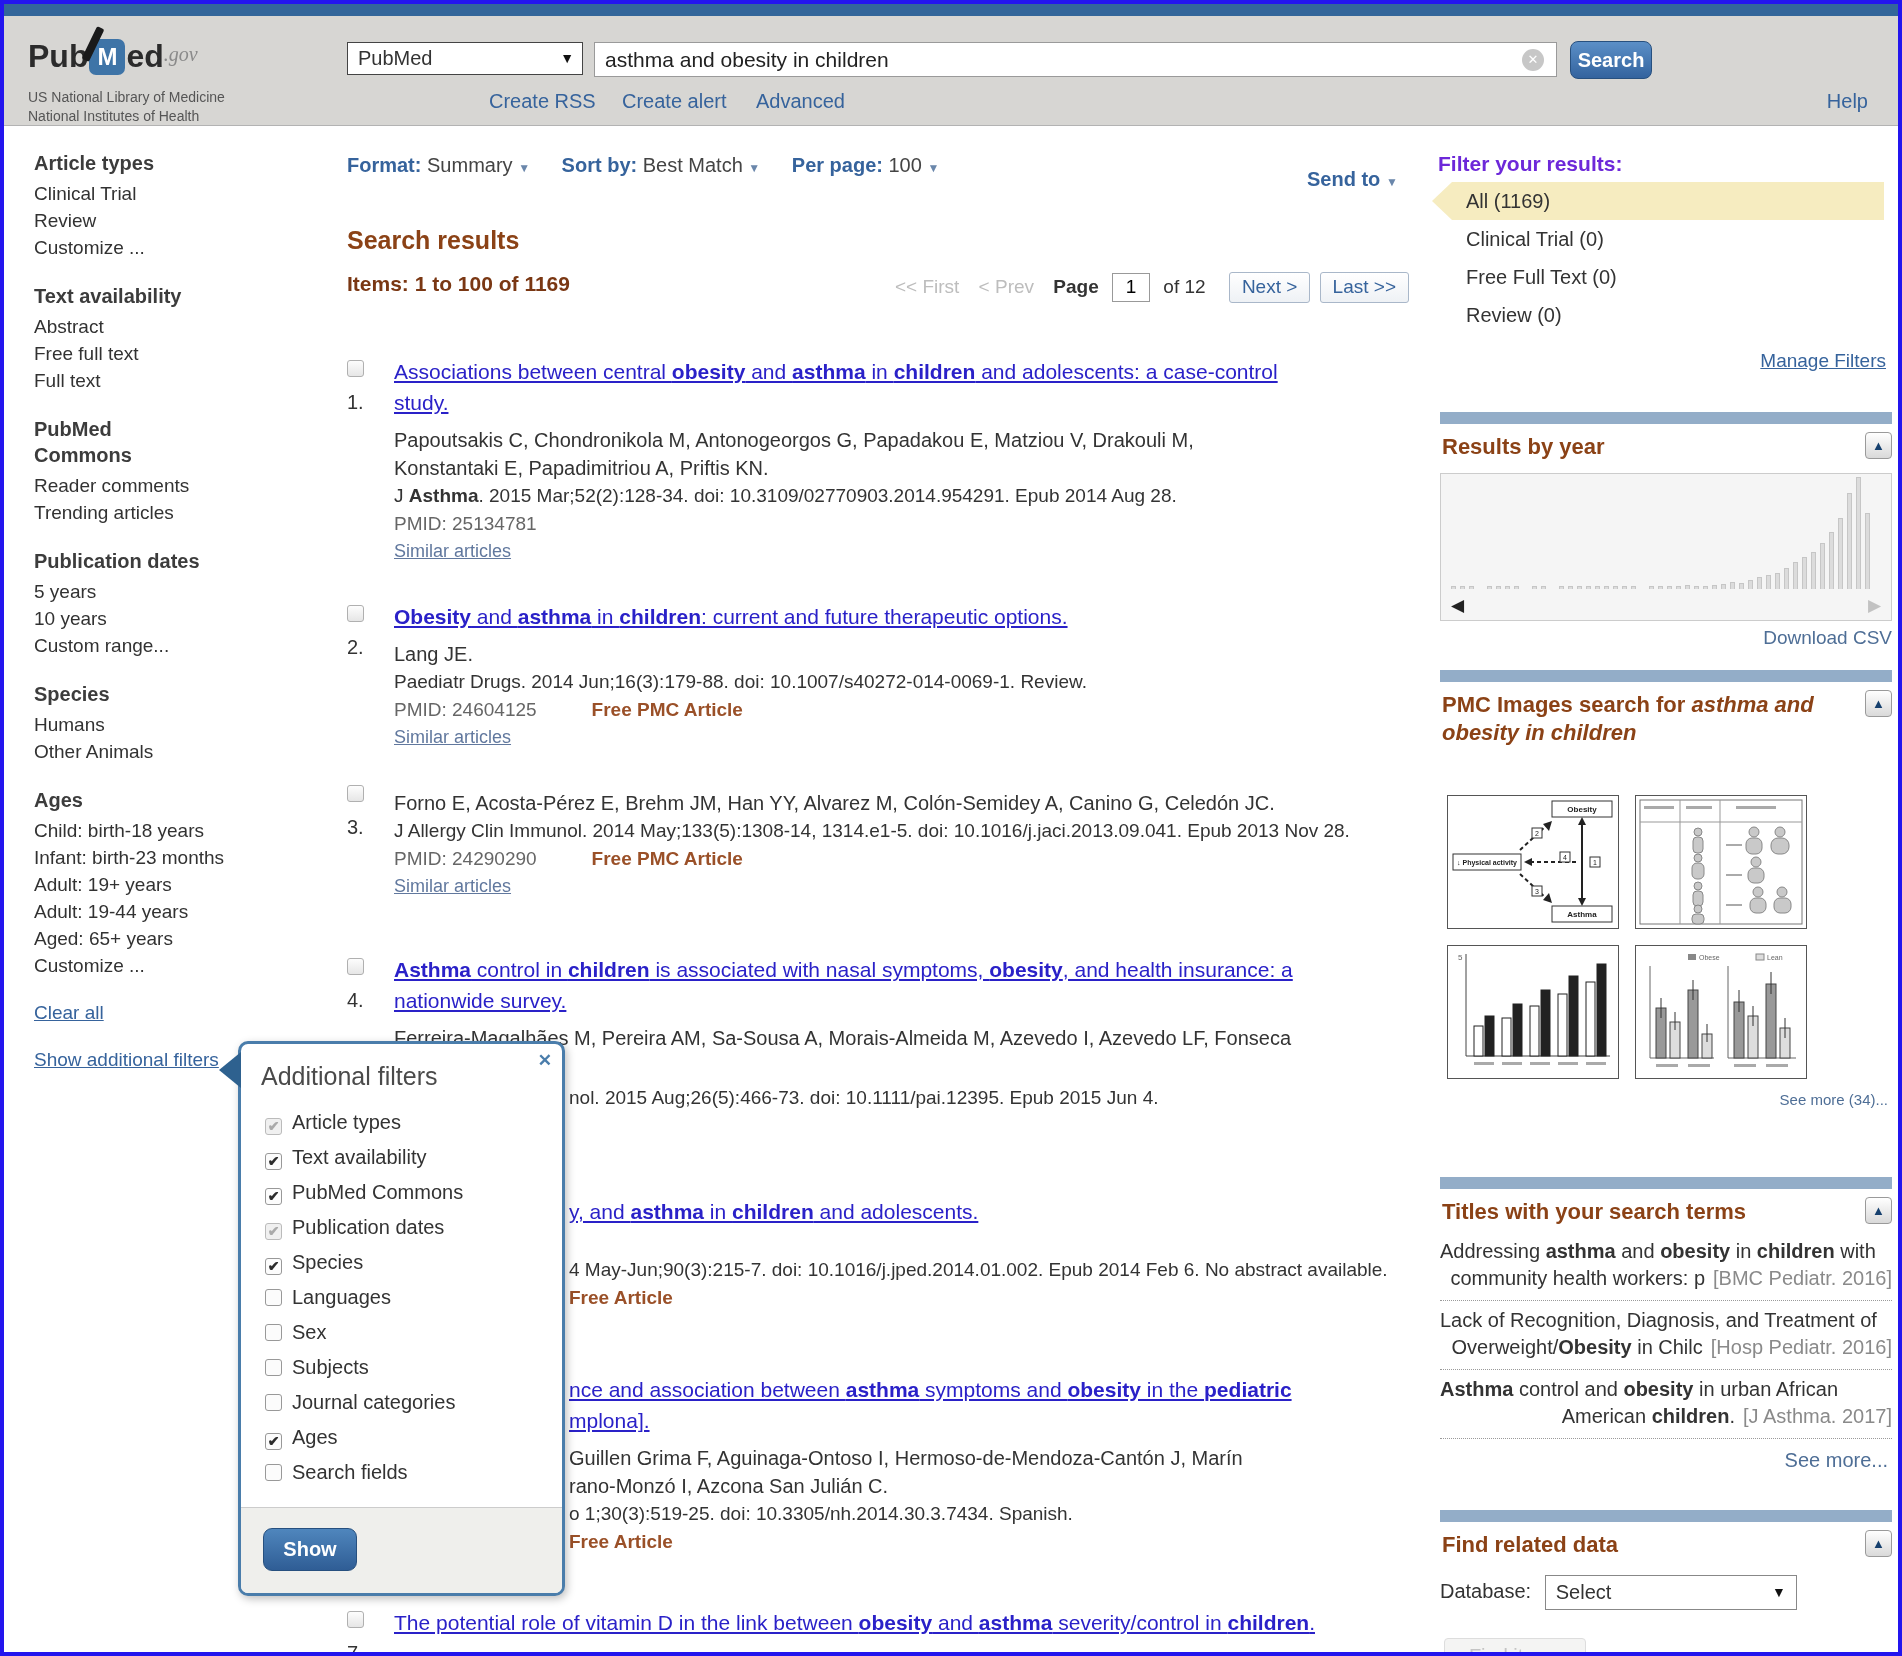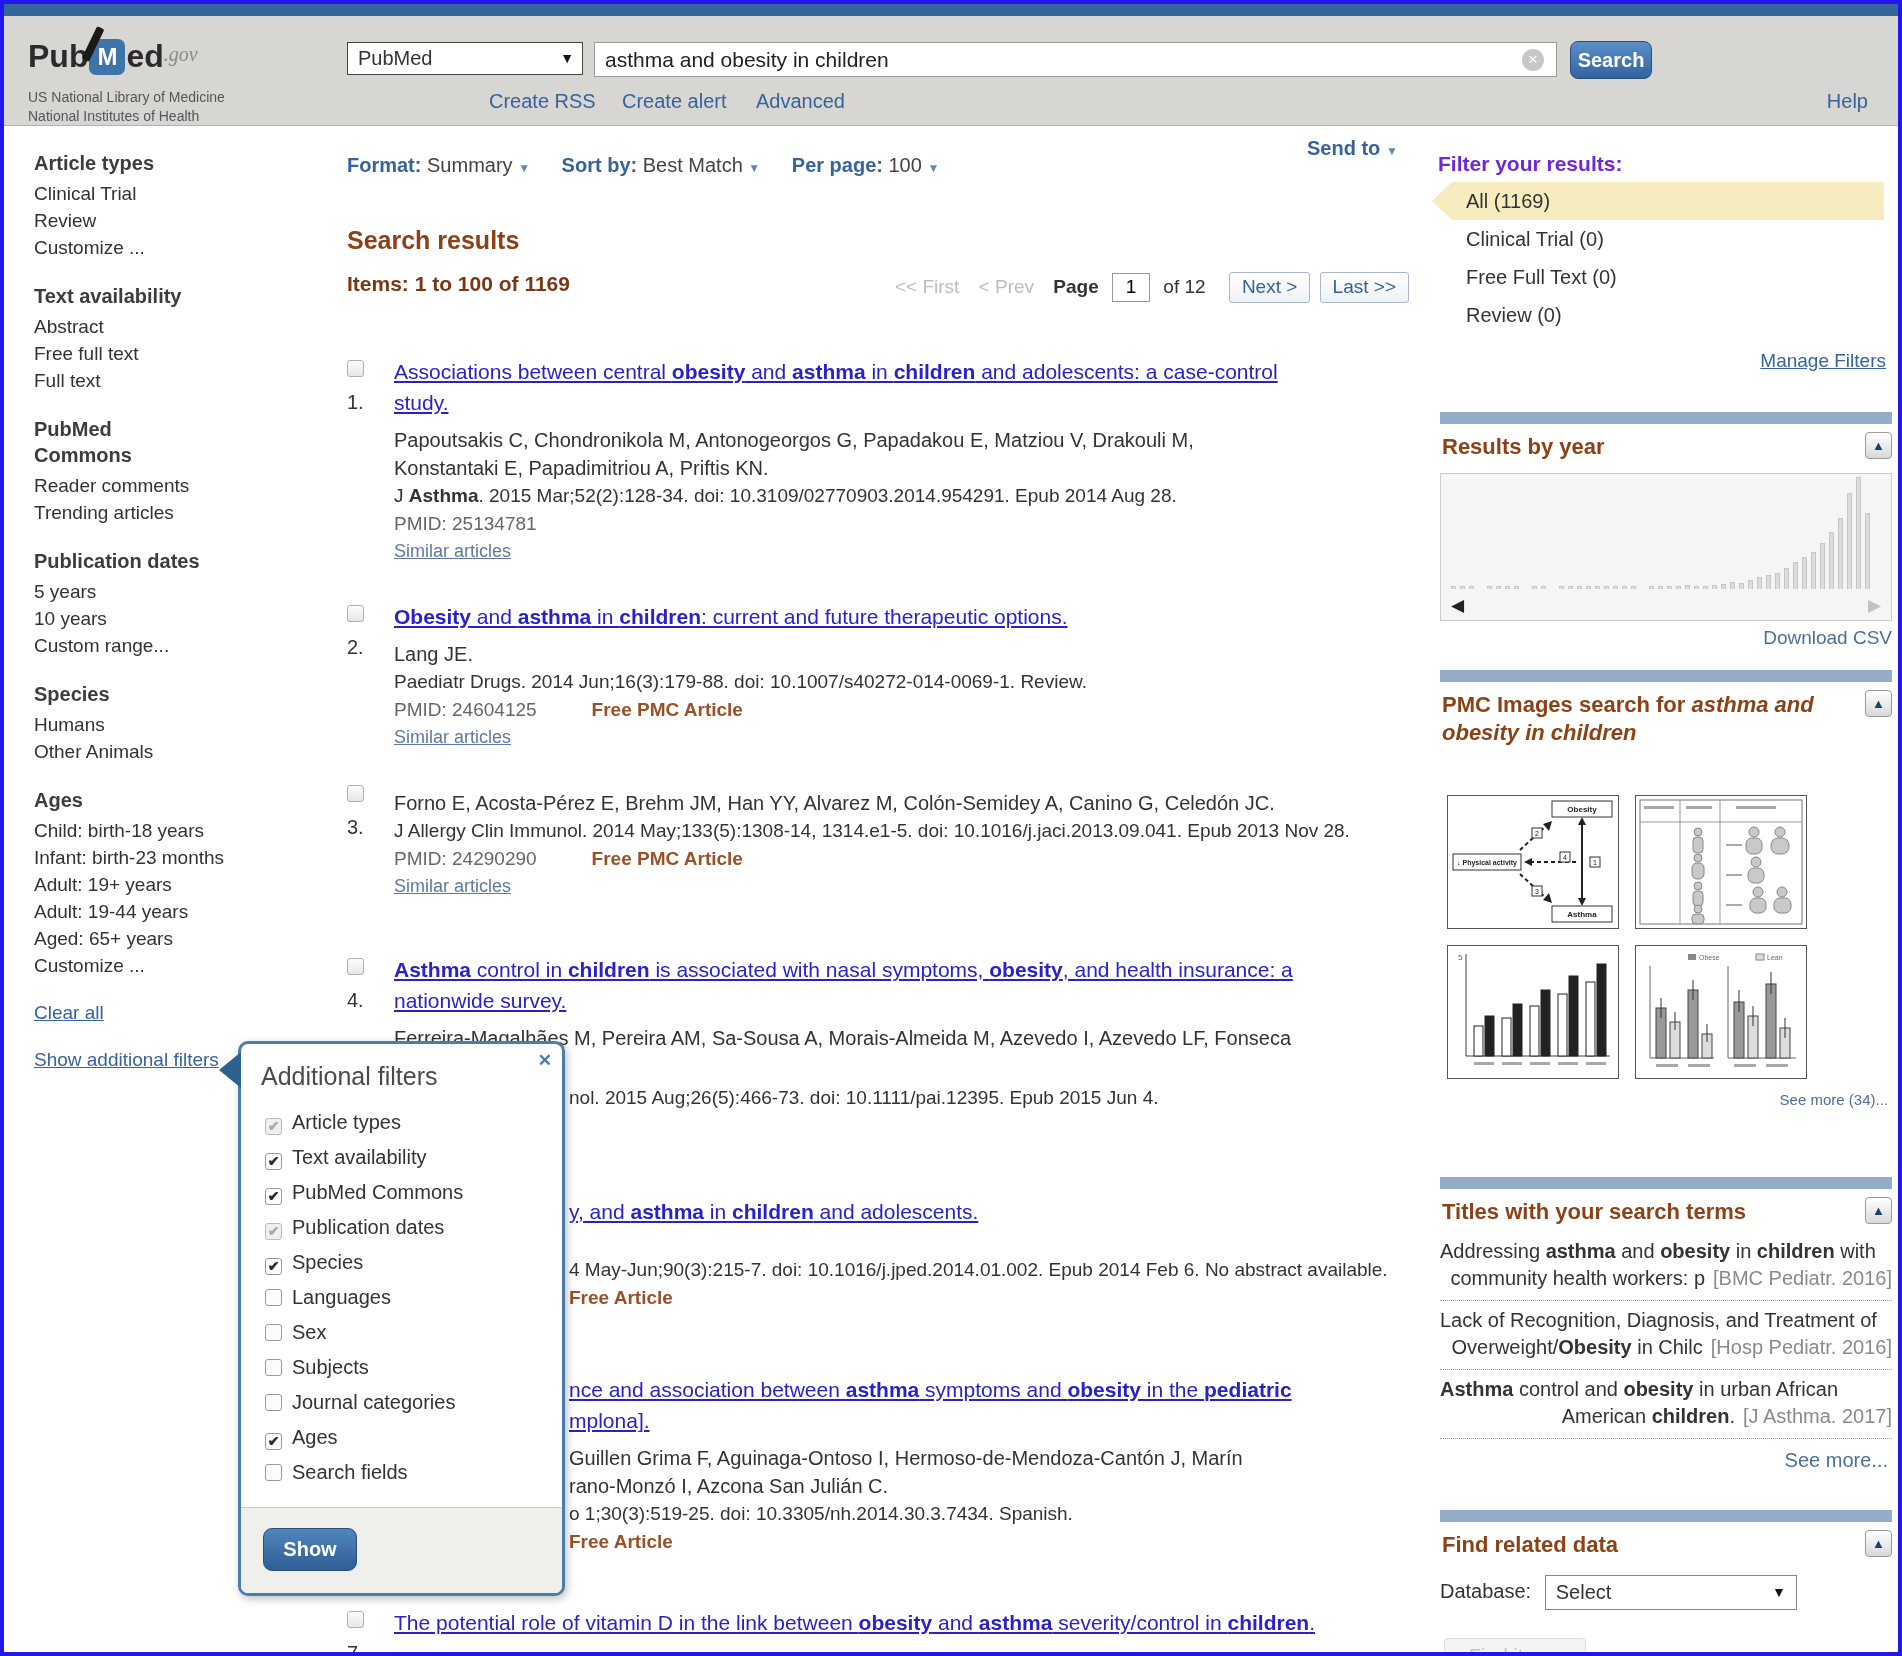--- a/index.html
+++ b/index.html
@@ -36,21 +36,21 @@
   .slink { display:inline-block; font-size:19px; color:#36639c; text-decoration:underline; cursor:pointer; }
   .clear-all { position:absolute; left:30px; top:998px; }
   .show-add { position:absolute; left:30px; top:1045px; }
 
   
   .toolbar { position:absolute; left:343px; top:150px; font-size:20px; }
   .toolbar .lab { color:#36639c; font-weight:bold; }
   .toolbar .val { color:#444; }
   .toolbar .seg { margin-right:26px; }
   .tri { font-size:12px; color:#6a87ab; }
-  .send-to { position:absolute; left:1303px; top:133px; font-size:20px; color:#36639c; font-weight:bold; cursor:pointer; }
+  .send-to { position:absolute; left:1303px; top:164px; font-size:20px; color:#36639c; font-weight:bold; cursor:pointer; }
   .sr-head { position:absolute; left:343px; top:222px; font-size:25px; font-weight:bold; color:#8b4216; }
   .items-row { position:absolute; left:343px; top:268px; width:1062px; height:36px; }
   .items-txt { font-size:21px; font-weight:bold; color:#7a3713; }
   .pager { position:absolute; right:0; top:0; font-size:19px; white-space:nowrap; }
   .pager .dis { color:#bdbdbd; margin-right:14px; }
   .pager .plab { color:#333; margin-right:8px; font-weight:bold;}
   .pager input { width:38px; height:29px; border:1px solid #999; font-size:19px; text-align:center; margin-right:8px; font-family:"Liberation Sans", sans-serif;}
   .pager .pof { margin-right:14px; }
   .pager .pbtn { display:inline-block; border:1px solid #a9b7c9; background:linear-gradient(#ffffff,#eef1f5); color:#36639c; font-size:19px; padding:3px 12px 4px; border-radius:3px; cursor:pointer; margin-left:4px; }
 

